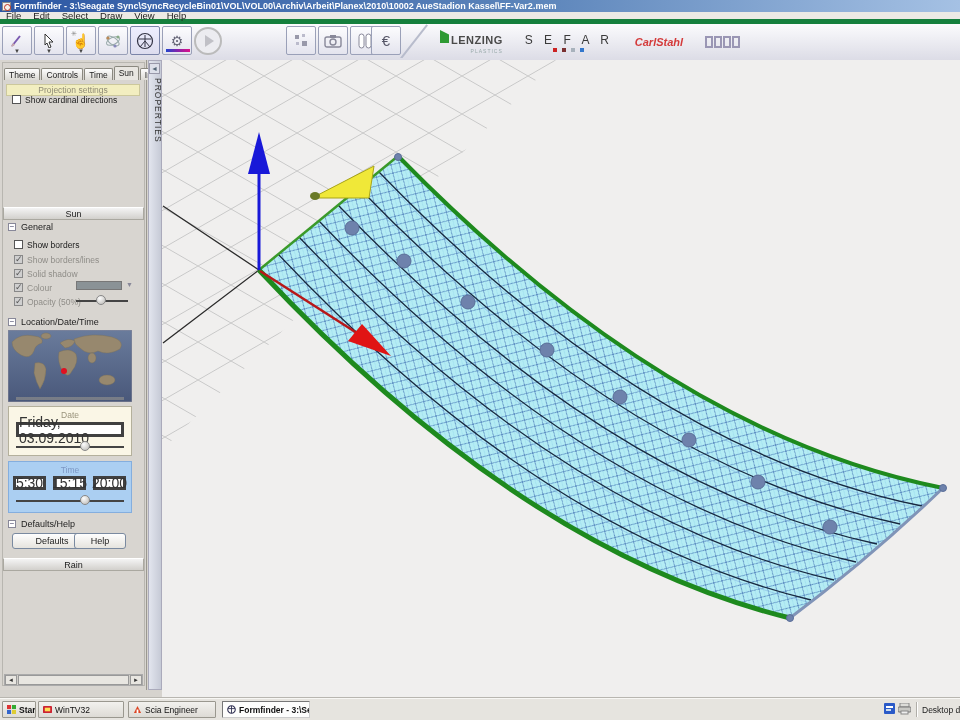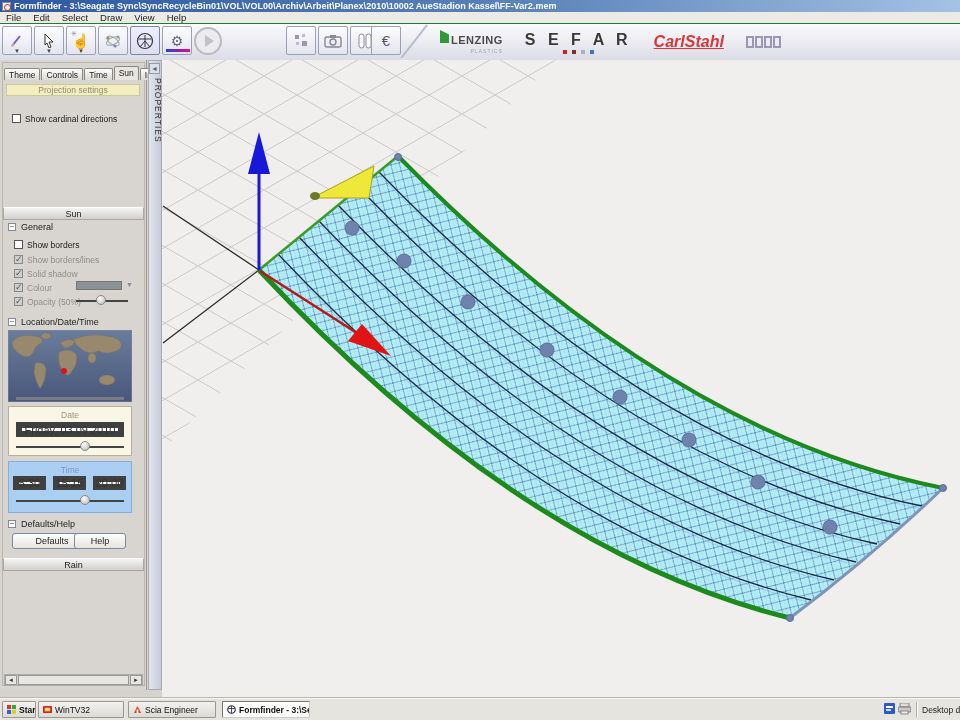--- a/index.html
+++ b/index.html
@@ -3,38 +3,38 @@
 <meta charset="utf-8">
 <style>
   html,body{margin:0;padding:0;background:#000;}
   *{box-sizing:border-box;font-family:"Liberation Sans",sans-serif;}
   #screen{position:relative;width:960px;height:720px;background:#d6d3ce;overflow:hidden;}
   .abs{position:absolute;}
   
   .titlebar{left:0;top:0;width:960px;height:12px;background:linear-gradient(to right,#2d57a4,#5b84ba 55%,#a5c1e4);color:#fff;font-size:9px;font-weight:bold;display:flex;align-items:center;padding-left:2px;white-space:nowrap;}
   .title-ico{width:9px;height:9px;background:#f4f0ec;border:1px solid #888;margin-right:3px;display:inline-block;position:relative;flex:0 0 auto;}
   .title-ico::after{content:"";position:absolute;left:1px;top:1px;width:5px;height:5px;border:1px solid #c03020;border-radius:50%;}
-  .menubar{left:0;top:12px;width:960px;height:12px;background:#eceae5;border-bottom:1px solid #15803d;display:flex;align-items:center;font-size:9.5px;color:#222;}
+  .menubar{left:0;top:12px;width:960px;height:12px;background:#eceae5;border-bottom:5px solid #15803d;display:flex;align-items:center;font-size:9.5px;color:#222;}
   .menubar span{padding:0 6px;}
   .toolbar{left:0;top:24px;width:960px;height:36px;background:linear-gradient(#fbfbfd,#dcdce6);}
   .tb-btn{position:absolute;top:2px;height:29px;width:30px;background:linear-gradient(#fcfcfe,#e4e4ee);border:1px solid #9aa0b8;border-radius:2px;display:flex;align-items:center;justify-content:center;font-size:15px;color:#555;}
   .tb-plain{border-color:transparent;background:transparent;}
   .dd{position:absolute;bottom:0px;left:11px;font-size:6px;color:#444;line-height:5px;}
   .tb-slant{position:absolute;left:398px;top:0px;width:34px;height:34px;border-top:0;overflow:hidden;}
   .tb-slant::after{content:"";position:absolute;left:14px;top:-4px;width:2px;height:46px;background:#b8bccc;transform:rotate(38deg);}
   .logos{position:absolute;left:440px;top:4px;height:28px;display:flex;align-items:center;gap:22px;}
   .lenzing{display:flex;align-items:flex-start;gap:2px;}
   .lenz-mark{width:9px;height:13px;background:#2e9a34;clip-path:polygon(0 0,100% 35%,100% 100%,0 100%);}
   .lenz-txt{font-size:11px;font-weight:bold;color:#4a4a4a;letter-spacing:.5px;line-height:10px;}
   .lenz-sub{font-size:5px;color:#9aa;letter-spacing:1px;text-align:right;}
   .sefar{text-align:center;}
-  .sefar-txt{font-size:16px;font-weight:bold;color:#3a3a3a;letter-spacing:4px;}
+  .sefar-txt{font-size:12px;font-weight:normal;color:#3a3a3a;letter-spacing:4px;}
   .sefar-dots{display:flex;gap:5px;justify-content:center;margin-top:1px;}
   .sefar-dots i{width:4px;height:4px;display:block;}
-  .carlstahl{font-size:16px;font-weight:bold;color:#d43a3a;font-style:italic;text-decoration:underline;}
+  .carlstahl{font-size:11px;font-weight:bold;color:#d43a3a;font-style:italic;}
   .blockylogo{display:flex;gap:1px;}
   .blockylogo i{display:block;width:8px;height:12px;border:2px solid #9a96b4;background:transparent;}
   
   .sidepanel{left:0;top:60px;width:147px;height:630px;background:#d8d5d0;border-right:1px solid #9a9890;}
   .panel-edge{left:2px;top:62px;width:143px;height:624px;border:1px solid #b8b6b0;background:#d8d5d0;}
   .tabsrow{left:4px;top:66px;height:14px;display:flex;align-items:flex-end;}
   .tab{font-size:8.5px;color:#222;background:linear-gradient(#fdfdfd,#dcdad4);border:1px solid #8a887f;border-bottom:none;border-radius:2px 2px 0 0;padding:1px 4px 1px 4px;margin-right:1px;height:12px;}
   .tab.active{height:14px;background:#e8e6e1;font-weight:normal;position:relative;top:0;}
   .ybar{left:6px;top:84px;width:134px;height:12px;background:#f2eec0;border:1px solid #ccc89c;color:#8f8b76;font-size:8.5px;display:flex;align-items:center;justify-content:center;}
   .cbrow{display:flex;align-items:center;gap:4px;font-size:8.5px;color:#1a1a1a;height:11px;}
@@ -46,21 +46,21 @@
   .grp{font-size:9px;color:#222;display:flex;align-items:center;gap:5px;}
   .minus{width:8px;height:8px;border:1px solid #889;background:#fff;font-size:8px;line-height:6px;text-align:center;color:#446;}
   .swatch{left:76px;top:281px;width:46px;height:9px;background:#8a9296;border:1px solid #777;}
   .swarrow{left:126px;top:281px;font-size:7px;color:#889;}
   .slider{height:11px;position:absolute;}
   .slider .track{position:absolute;left:0;right:0;top:5px;height:2px;background:#444;}
   .slider .knob{position:absolute;top:0px;width:10px;height:10px;border-radius:50%;background:radial-gradient(circle at 35% 30%,#fdfdfd,#b8b6b2);border:1px solid #888;}
   .datepanel{left:8px;top:406px;width:124px;height:50px;background:#faf6e6;border:1px solid #b4b09c;}
   .timepanel{left:8px;top:461px;width:124px;height:52px;background:#abcff2;border:1px solid #84aede;}
   .panel-lbl{font-size:8.5px;text-align:center;display:block;}
-  .inputbox{background:#fff;border:6px solid #404040;font-size:11px;color:#333;display:flex;align-items:center;justify-content:center;position:absolute;}
+  .inputbox{background:#fff;border:3px solid #404040;font-size:14px;color:#333;display:flex;align-items:center;justify-content:center;position:absolute;}
   .btn{position:absolute;height:16px;background:linear-gradient(#fefefe,#e6e4de);border:1px solid #7a8aa0;border-radius:3px;font-size:9px;color:#222;display:flex;align-items:center;justify-content:center;}
   .hscroll{left:4px;top:674px;width:139px;height:12px;background:#cfcdc8;border:1px solid #aaa;display:flex;}
   .hs-arrow{width:12px;height:10px;background:#e8e6e1;border:1px solid #999;font-size:6px;color:#333;display:flex;align-items:center;justify-content:center;}
   .hs-thumb{flex:1;background:#e8e6e1;border:1px solid #999;margin:0 1px;}
   
   .propstrip{left:148px;top:60px;width:14px;height:630px;background:linear-gradient(to right,#e2e5ee,#c6cad6);border:1px solid #aab;}
   .prop-arrow{left:149px;top:63px;width:11px;height:11px;background:#dde0ea;border:1px solid #99a;color:#567;font-size:7px;display:flex;align-items:center;justify-content:center;}
   .prop-txt{left:147px;top:78px;width:16px;font-size:8.5px;color:#333;letter-spacing:1px;writing-mode:vertical-rl;}
   
   .viewport{left:162px;top:60px;width:798px;height:637px;background:#f0efee;}
@@ -203,21 +203,21 @@
   <div class="abs tabsrow">
     <div class="tab">Theme</div>
     <div class="tab">Controls</div>
     <div class="tab">Time</div>
     <div class="tab active">Sun</div>
     <div class="tab">Images</div>
   </div>
 
   <div class="abs ybar">Projection settings</div>
 
-  <div class="abs cbrow" style="left:12px;top:113px;">
+  <div class="abs cbrow" style="left:12px;top:94px;">
     <span class="cb"></span>
     <span>Show cardinal directions</span>
   </div>
 
   <div class="abs hdrbar" style="top:207px">Sun</div>
 
   <div class="abs grp" style="left:8px;top:222px">
     <span class="minus">−</span>
     <span>General</span>
   </div>

